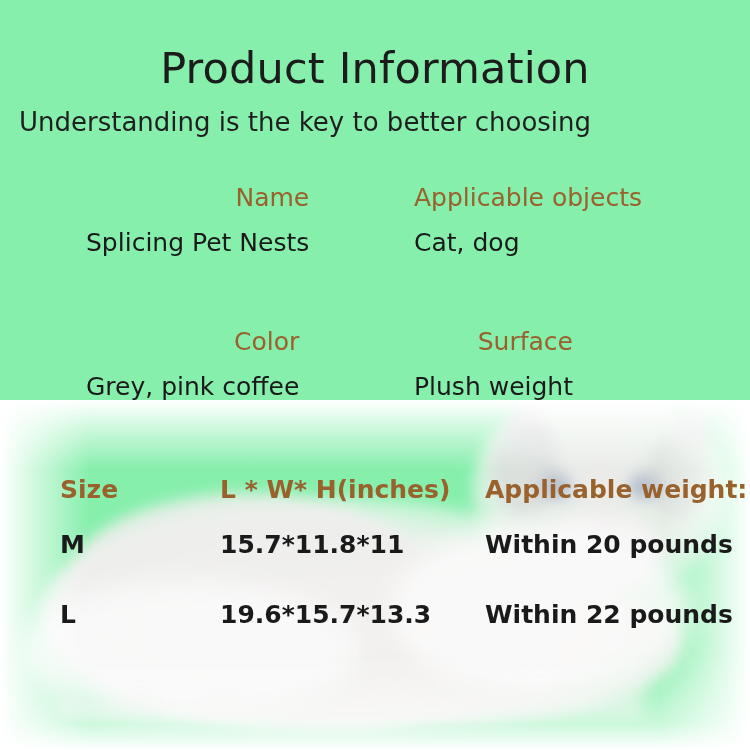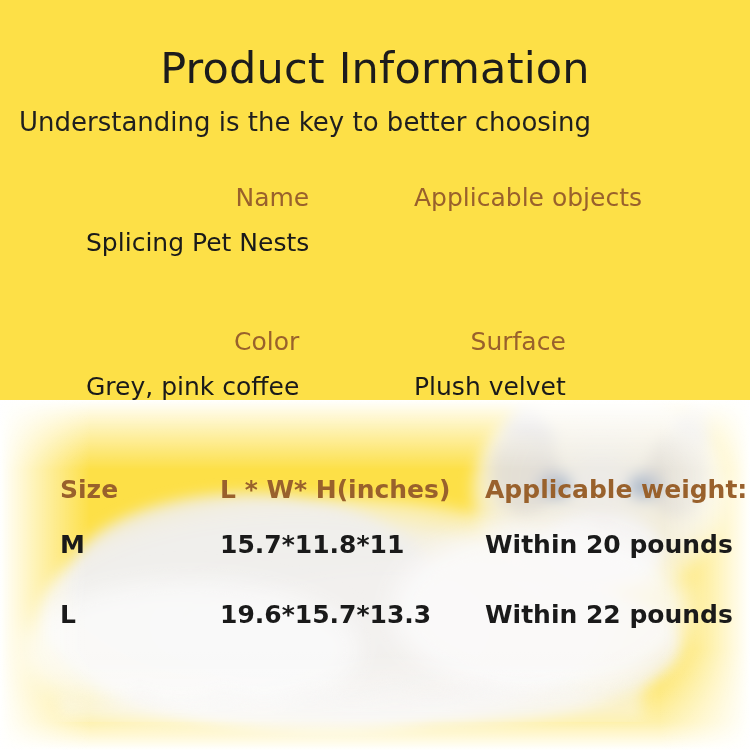--- a/index.html
+++ b/index.html
@@ -4,21 +4,21 @@
 <style>
   html, body {
     margin: 0;
     padding: 0;
     background: #ffffff;
   }
   #page {
     position: relative;
     width: 750px;
     height: 750px;
-    background: #fde047;
+    background: #86efac;
     overflow: hidden;
     font-family: "DejaVu Sans", "Liberation Sans", sans-serif;
   }
 
   
   .photo-layer {
     position: absolute;
     left: 0;
     top: 400px;
     width: 750px;
@@ -199,30 +199,31 @@
   <div class="title">Product Information</div>
   <div class="subtitle">Understanding is the key to better choosing</div>
 
   <div class="spec spec-name">
     <div class="spec-label">Name</div>
     <div class="spec-value">Splicing Pet Nests</div>
   </div>
 
   <div class="spec spec-objects">
     <div class="spec-label">Applicable objects</div>
+    <div class="spec-value">Cat, dog</div>
   </div>
 
   <div class="spec spec-color">
     <div class="spec-label">Color</div>
     <div class="spec-value">Grey, pink coffee</div>
   </div>
 
   <div class="spec spec-surface">
     <div class="spec-label">Surface</div>
-    <div class="spec-value">Plush velvet</div>
+    <div class="spec-value">Plush weight</div>
   </div>
 
   <table class="size-table">
     <colgroup>
       <col class="c-size">
         <col class="c-dim">
         <col class="c-weight">
     </colgroup>
     <thead>
       <tr>

